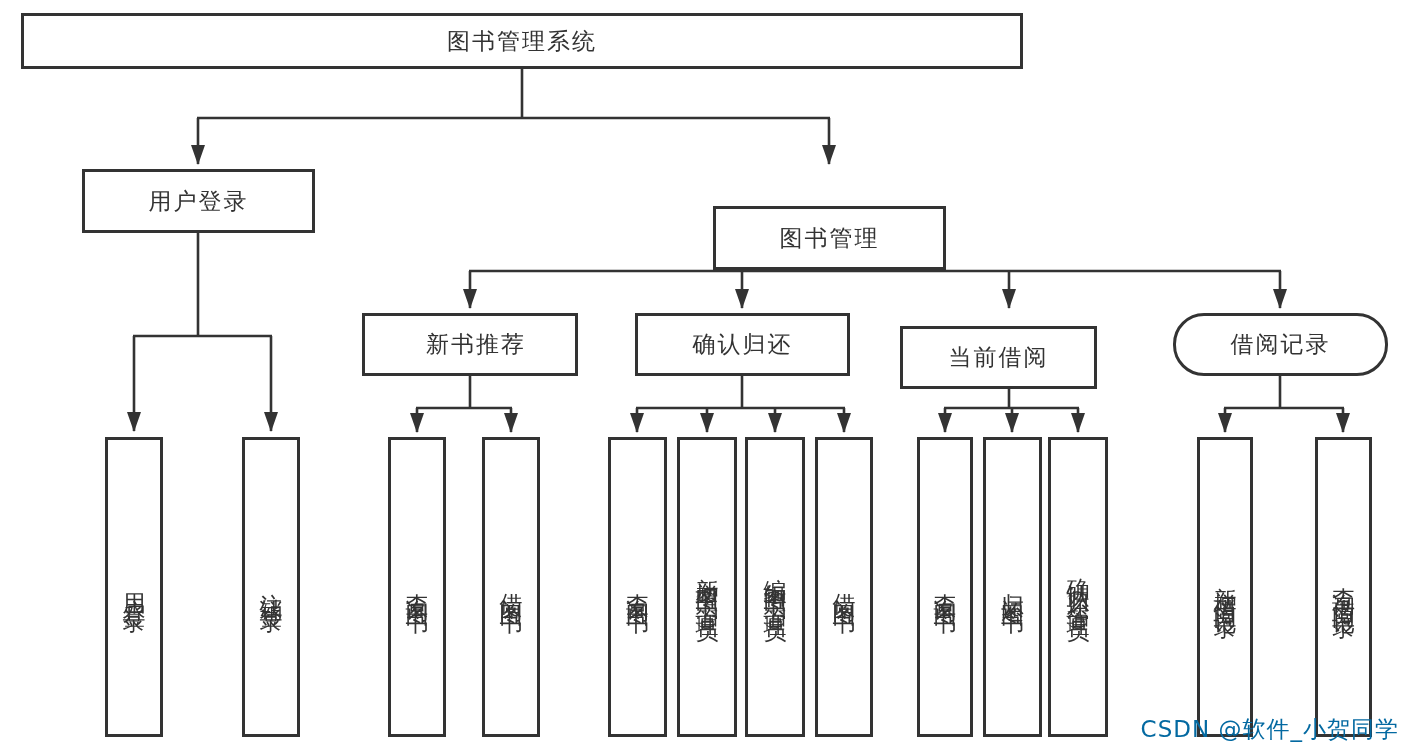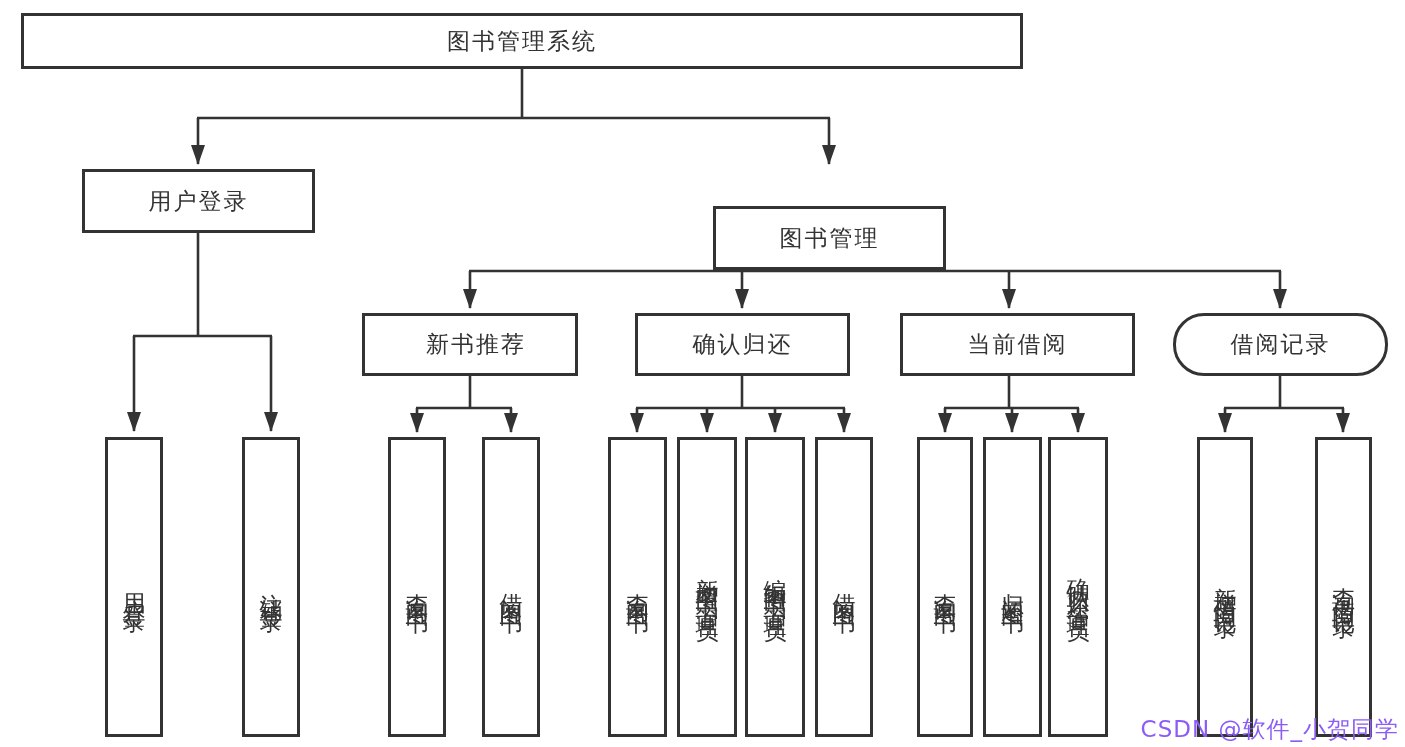--- a/index.html
+++ b/index.html
@@ -14,21 +14,21 @@
     display:flex; align-items:center; justify-content:center;
     color:#333333;
   }
   .hbox .label { font-size:23px; letter-spacing:2px; white-space:nowrap; }
   .leaf .label {
     writing-mode:vertical-rl; text-orientation:mixed;
     font-size:23px; line-height:1; letter-spacing:6px; white-space:nowrap;
   }
   .watermark {
     position:absolute; right:6px; bottom:2px; z-index:5;
-    font-size:23px; color:#8b5cf6; letter-spacing:1px; white-space:nowrap;
+    font-size:23px; color:#0369a1; letter-spacing:1px; white-space:nowrap;
   }
 </style>
 </head>
 <body>
 
 <div class="canvas">
 
   <svg class="connectors" viewBox="0 0 1405 747" xmlns="http://www.w3.org/2000/svg">
     <defs>
       <marker id="arrow" viewBox="0 0 22 16" refX="20" refY="8" markerWidth="22" markerHeight="16" markerUnits="userSpaceOnUse" orient="auto">
@@ -89,21 +89,21 @@
   <div class="box hbox" style="left:713px; top:169px; width:233px; height:64px;margin-top:37px;">
     <span class="label">图书管理</span>
   </div>
 
   <div class="box hbox" style="left:362px; top:313px; width:216px; height:63px;padding-left:12px;">
     <span class="label">新书推荐</span>
   </div>
   <div class="box hbox" style="left:635px; top:313px; width:215px; height:63px;">
     <span class="label">确认归还</span>
   </div>
-  <div class="box hbox" style="left:900px; top:313px; width:235px; height:63px;">
+  <div class="box hbox" style="left:900px; top:326px; width:197px; height:63px;">
     <span class="label">当前借阅</span>
   </div>
   <div class="box hbox" style="left:1173px; top:313px; width:215px; height:63px;border-radius:31px;">
     <span class="label">借阅记录</span>
   </div>
 
   <div class="box leaf" style="left:105px; top:437px; width:58px; height:300px;">
     <span class="label">用户登录</span>
   </div>
   <div class="box leaf" style="left:242px; top:437px; width:58px; height:300px;">

